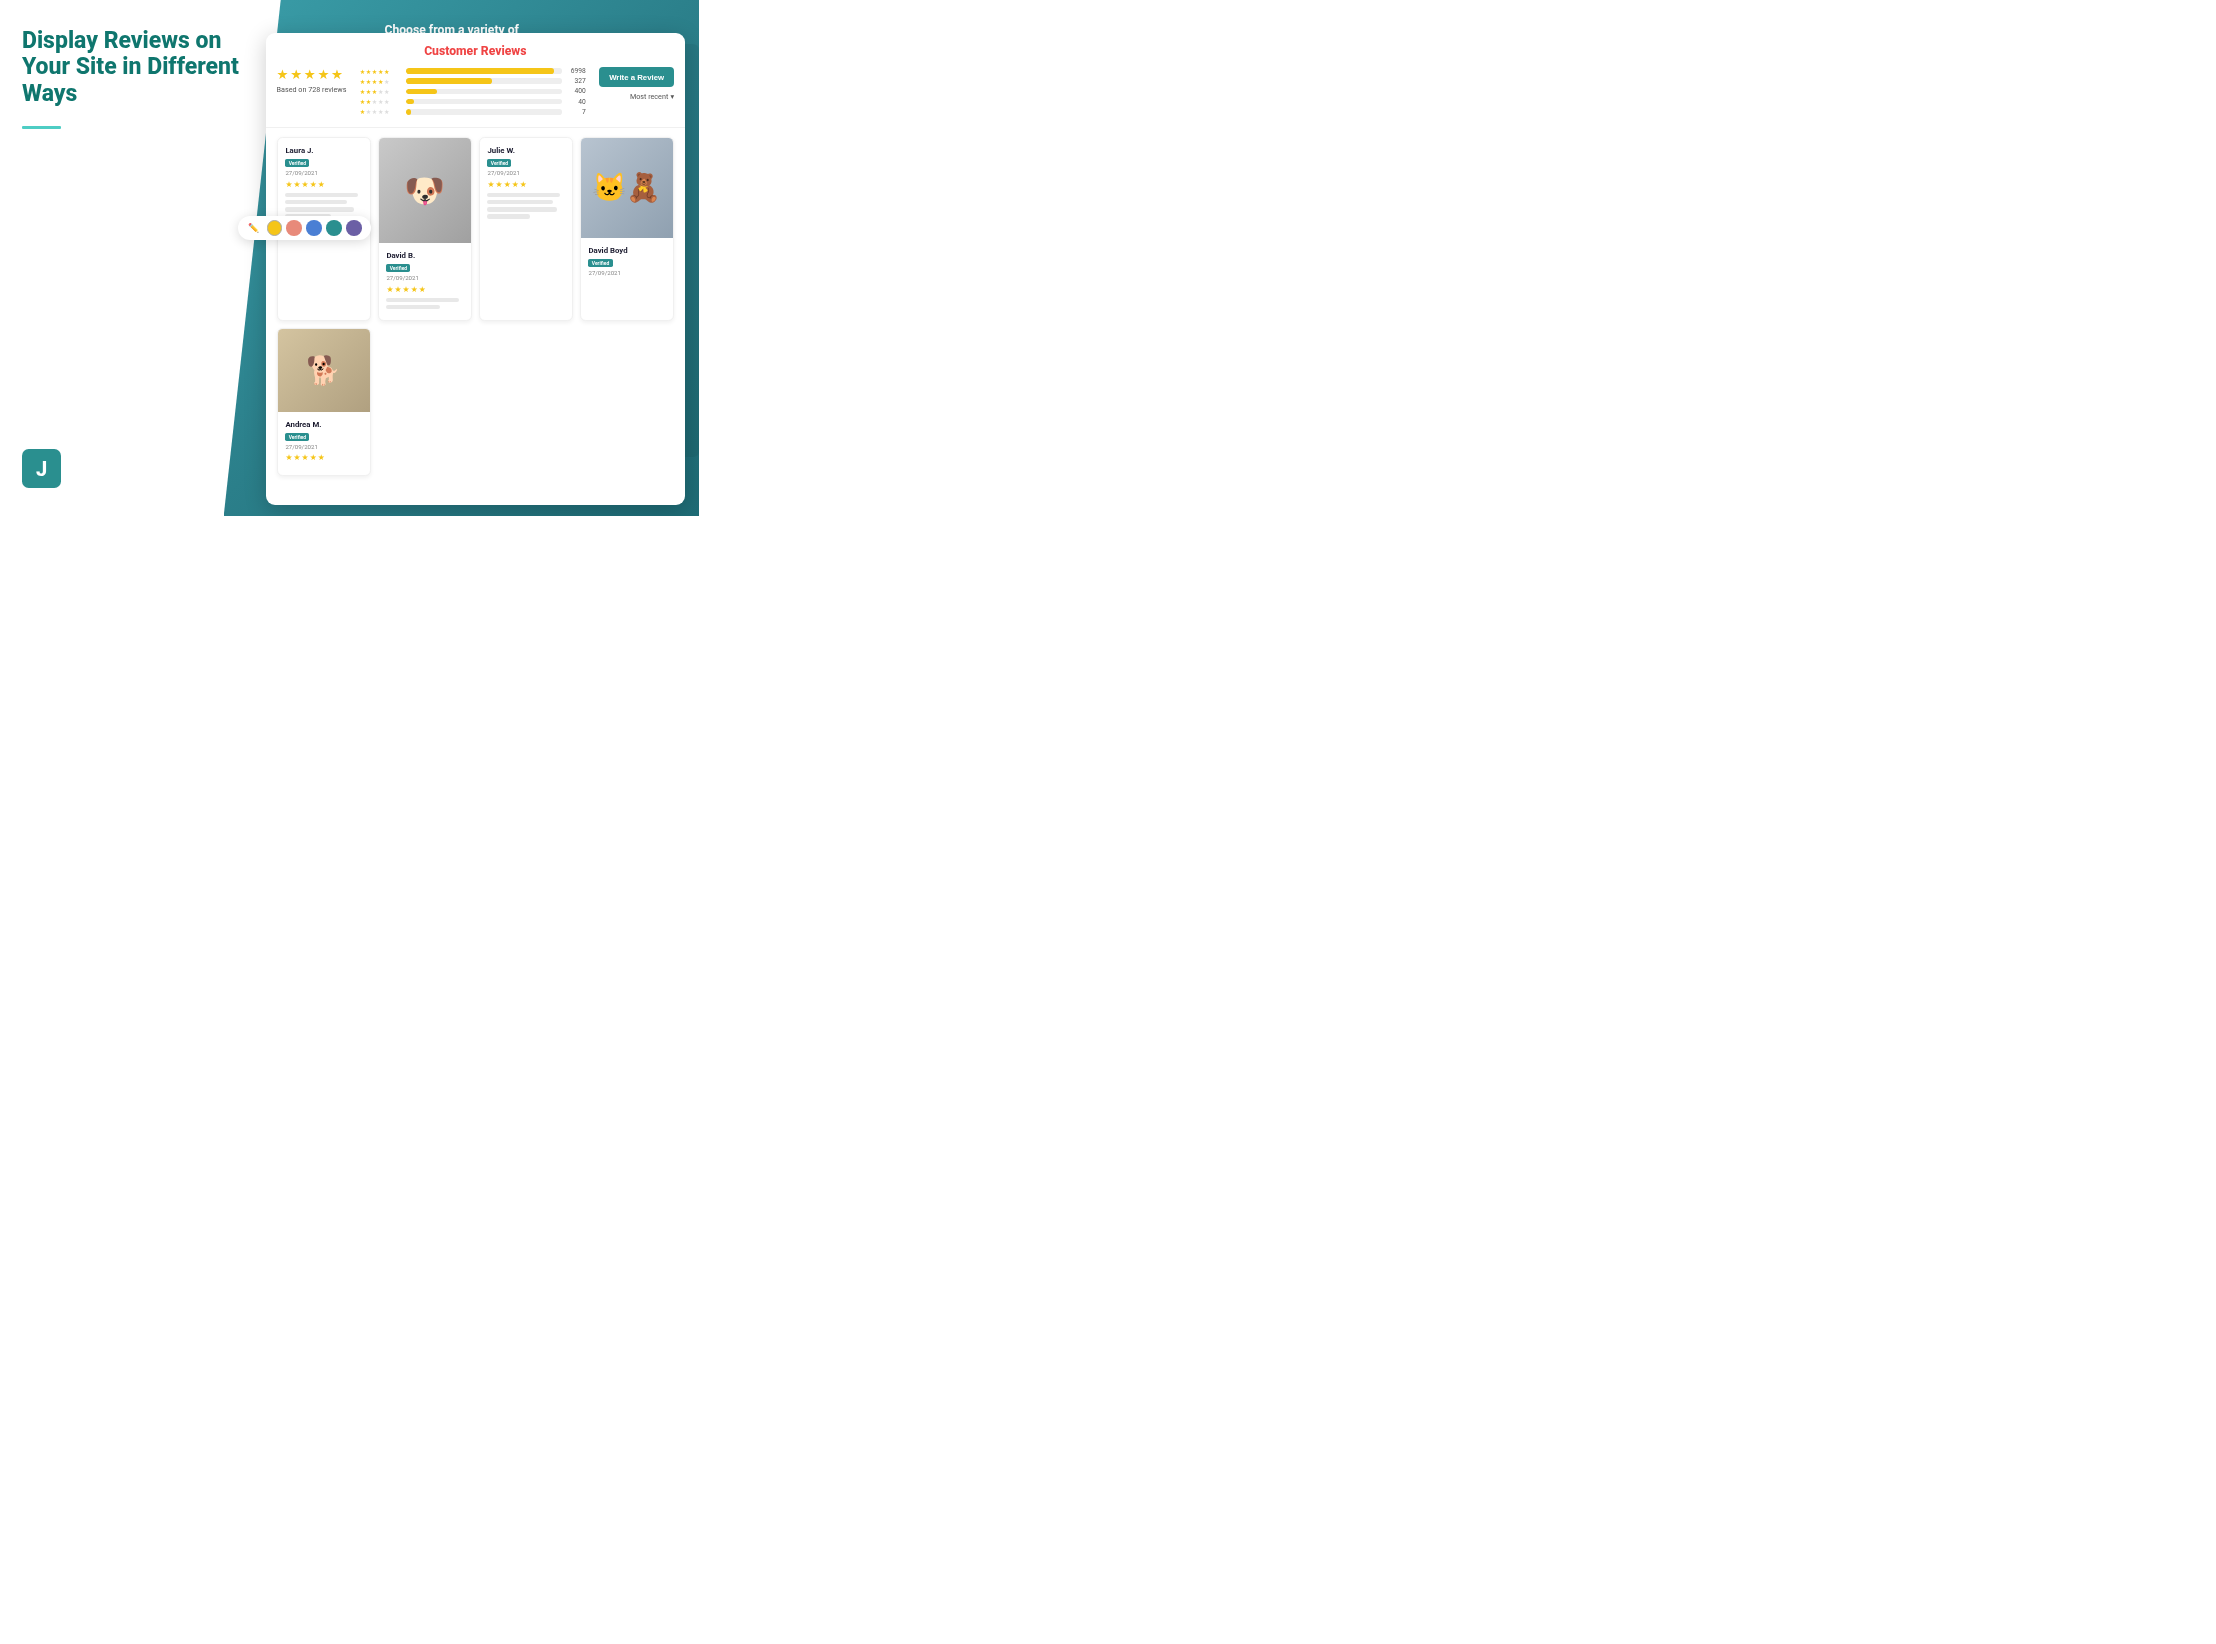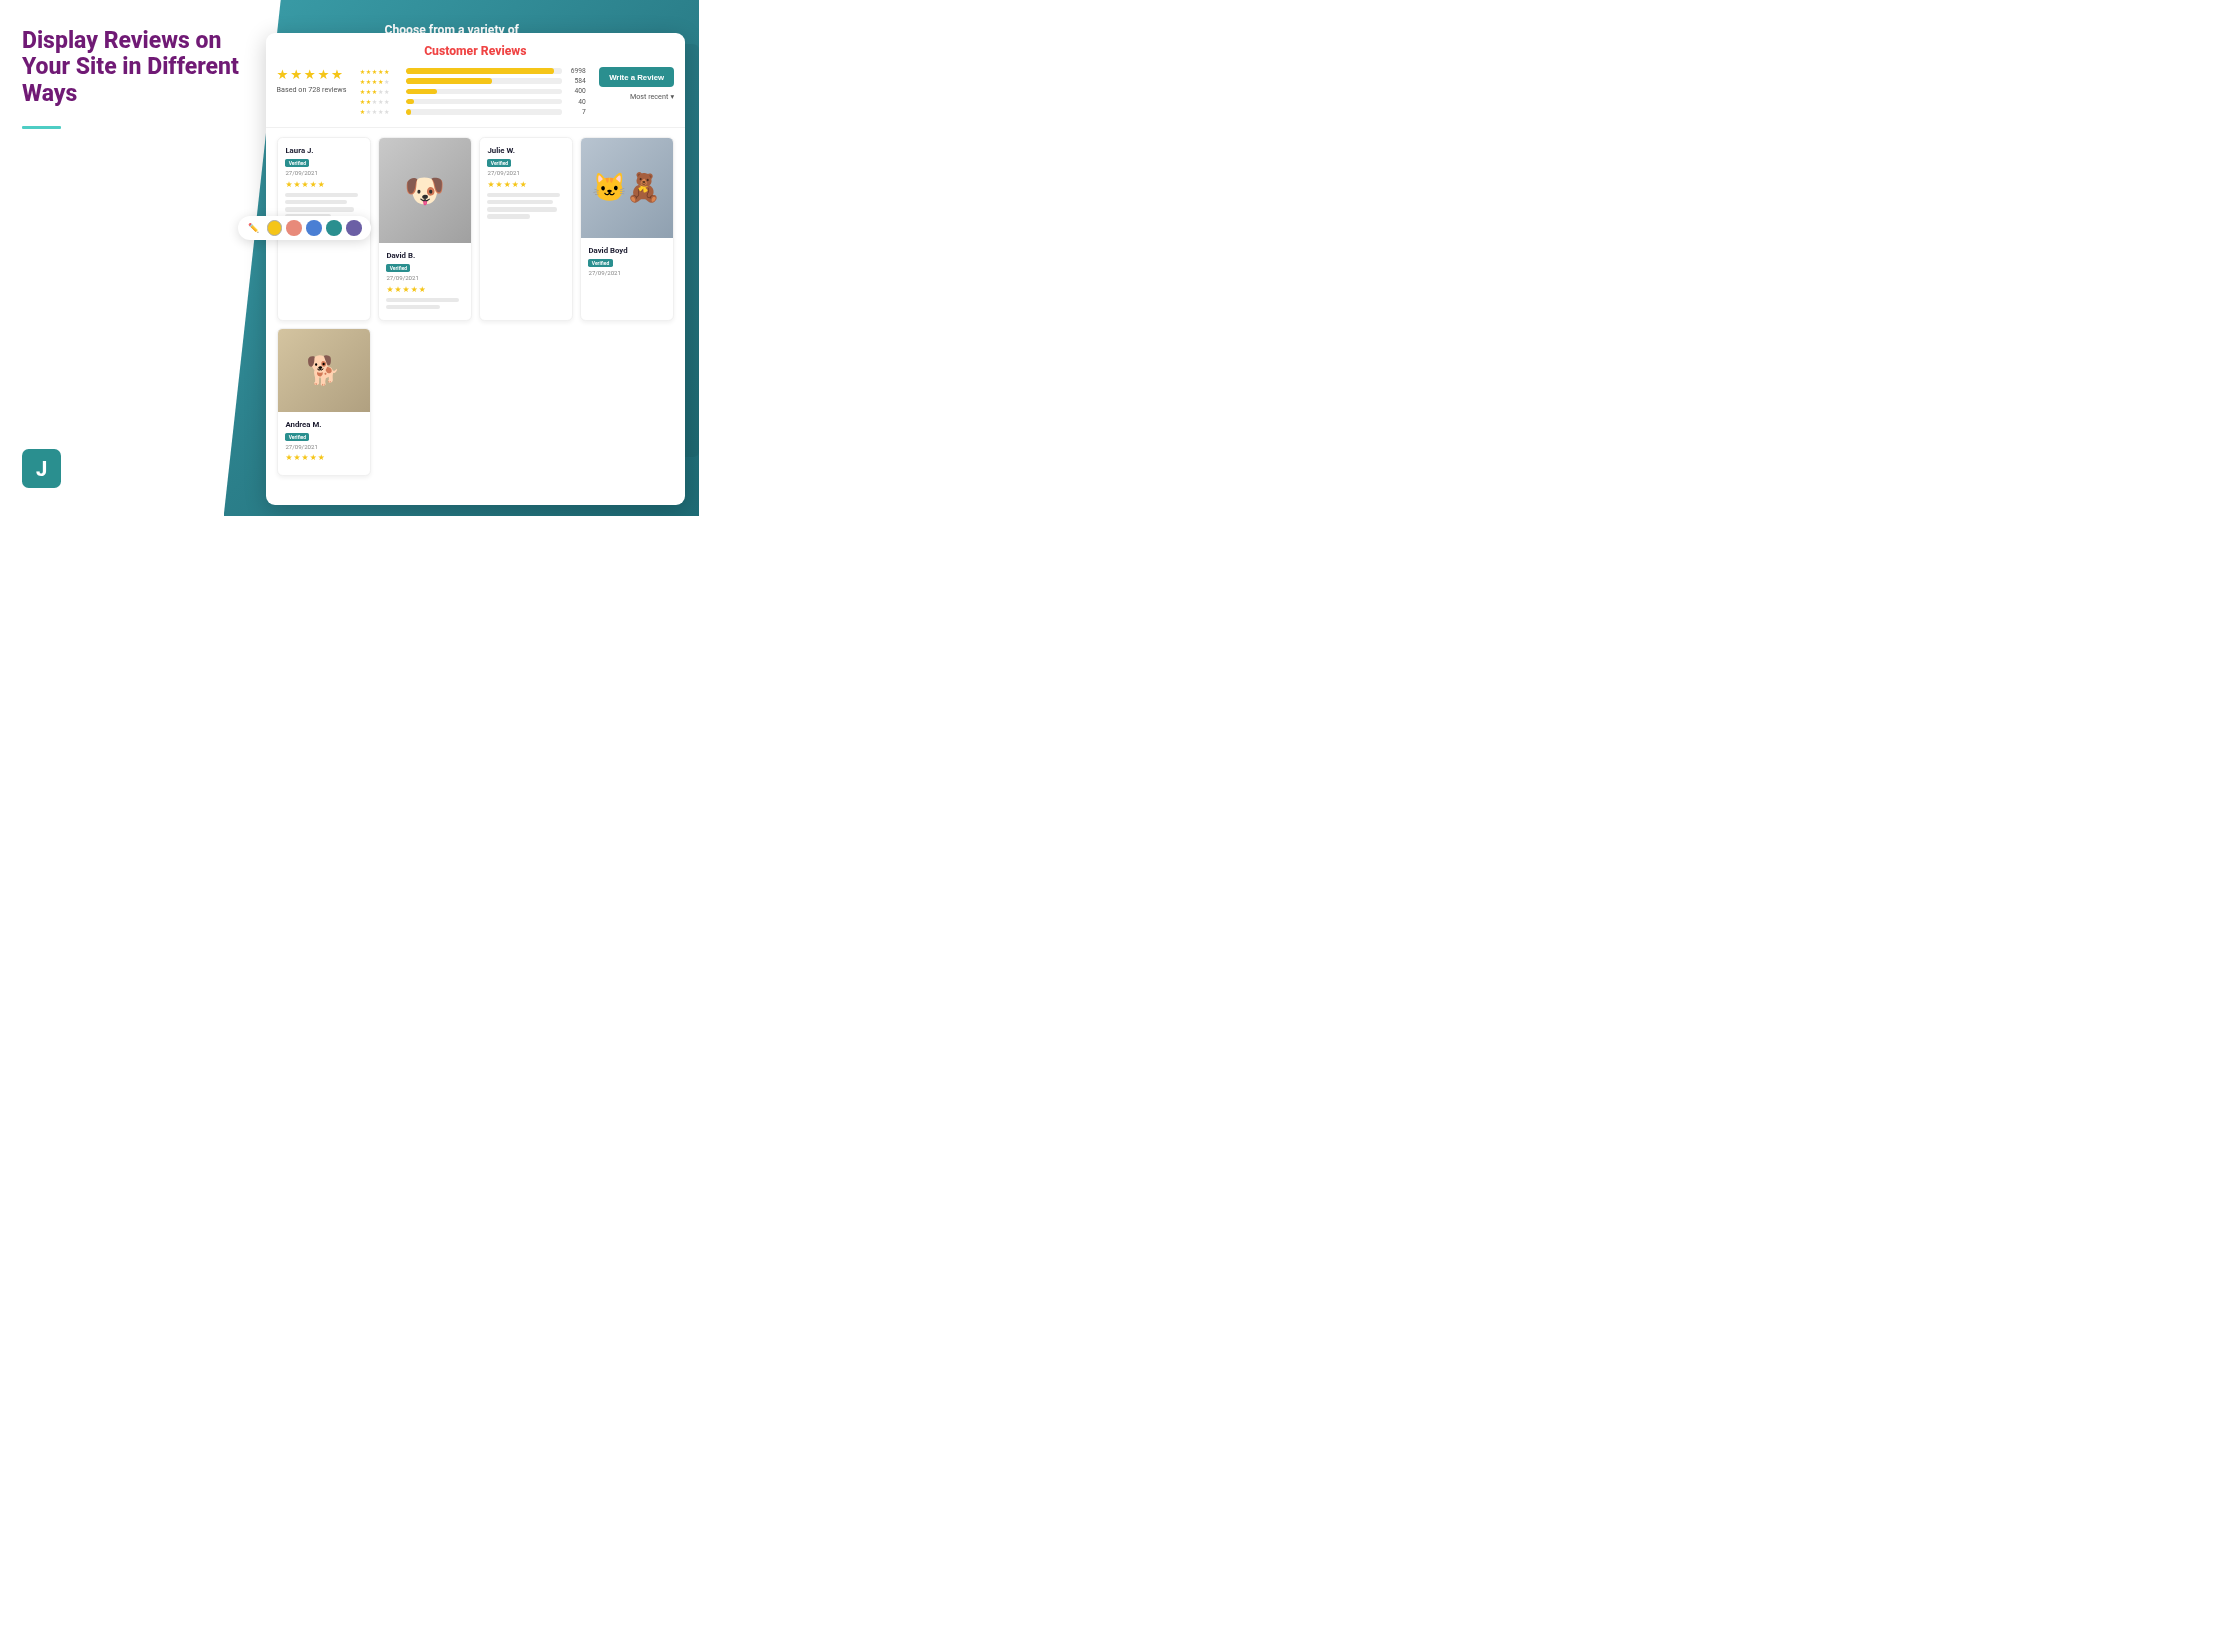--- a/index.html
+++ b/index.html
@@ -37,21 +37,21 @@
       height: 100%;
       padding: 28px 22px;
       display: flex;
       flex-direction: column;
       justify-content: flex-start;
     }
 
     .main-title {
       font-size: 23px;
       font-weight: 800;
-      color: #701a75;
+      color: #0f766e;
       line-height: 1.15;
       margin-bottom: 19px;
     }
 
     .accent-line {
       width: 39px;
       height: 2.2px;
       background: #4ecdc4;
       border-radius: 1.1px;
       margin-bottom: 16.7px;
@@ -426,21 +426,21 @@
         <div class="rating-stars-small">
           <span class="star-sm star-filled">★</span>
           <span class="star-sm star-filled">★</span>
           <span class="star-sm star-filled">★</span>
           <span class="star-sm star-filled">★</span>
           <span class="star-sm star-empty">★</span>
         </div>
         <div class="rating-bar-container">
           <div class="rating-bar-fill" style="width:55%"></div>
         </div>
-        <span class="rating-count">584</span>
+        <span class="rating-count">327</span>
       </div>
 
       <div class="rating-row">
         <div class="rating-stars-small">
           <span class="star-sm star-filled">★</span>
           <span class="star-sm star-filled">★</span>
           <span class="star-sm star-filled">★</span>
           <span class="star-sm star-empty">★</span>
           <span class="star-sm star-empty">★</span>
         </div>

